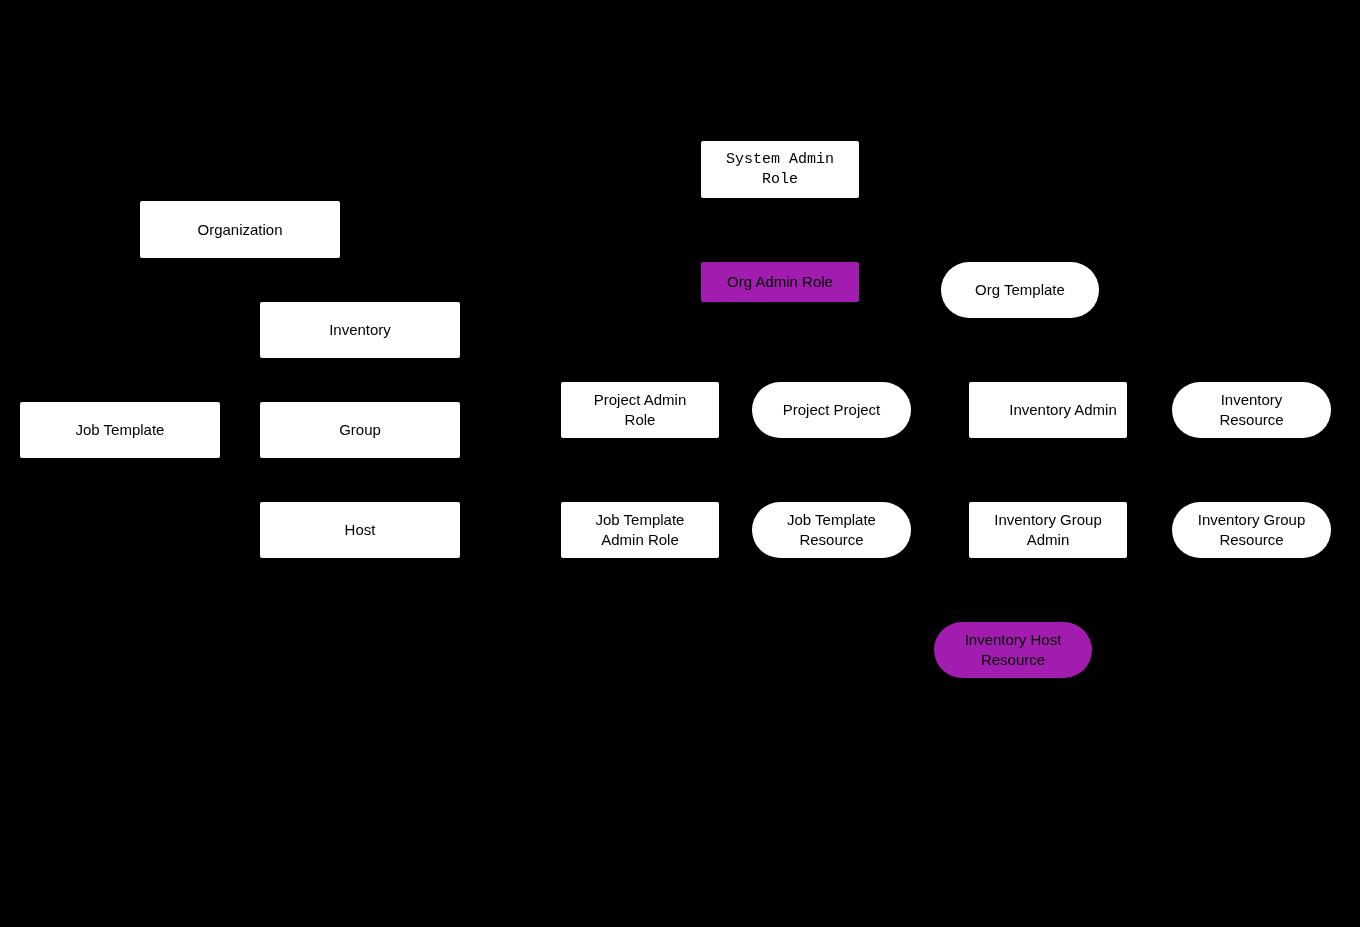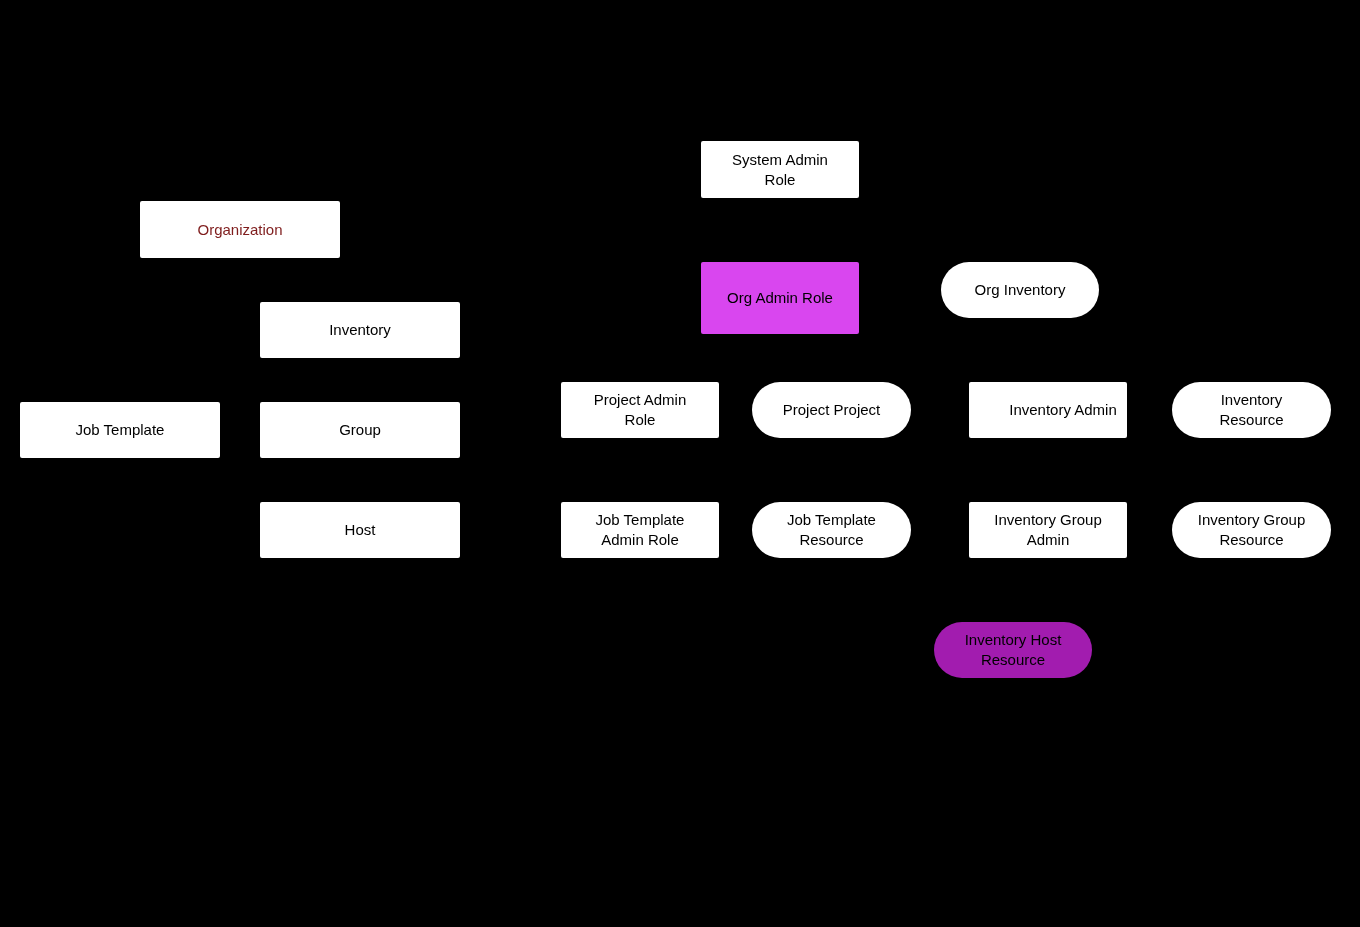--- a/index.html
+++ b/index.html
@@ -33,29 +33,29 @@
     border-radius: 2px;
   }
   .node.pill {
     border-radius: 999px;
   }
 </style>
 </head>
 <body>
 
 <div id="canvas" style="background: rgb(0, 0, 0);">
-    <div class="node rect" style="left: 140px; top: 201px; width: 200px; height: 57px; background: rgb(255, 255, 255); color: #7f1d1d;">Organization</div>
+    <div class="node rect" style="left: 140px; top: 201px; width: 200px; height: 57px; background: rgb(255, 255, 255); color: #000000;">Organization</div>
     <div class="node rect" style="left: 260px; top: 302px; width: 200px; height: 56px; background: rgb(255, 255, 255); color: rgb(0, 0, 0);">Inventory</div>
     <div class="node rect" style="left: 20px; top: 402px; width: 200px; height: 56px; background: rgb(255, 255, 255); color: rgb(0, 0, 0);">Job Template</div>
     <div class="node rect" style="left: 260px; top: 502px; width: 200px; height: 56px; background: rgb(255, 255, 255); color: rgb(0, 0, 0);">Host</div>
     <div class="node rect" style="left: 260px; top: 402px; width: 200px; height: 56px; background: rgb(255, 255, 255); color: rgb(0, 0, 0);">Group</div>
-    <div class="node rect" style="left: 701px; top: 141px; width: 158px; height: 57px; background: rgb(255, 255, 255); color: rgb(0, 0, 0);">System Admin
+    <div class="node rect" style="left: 701px; top: 141px; width: 158px; height: 57px; background: rgb(255, 255, 255); color: rgb(0, 0, 0); font-family: Liberation Mono, monospace;">System Admin
 Role</div>
-    <div class="node rect" style="left: 701px; top: 262px; width: 158px; height: 72px; background: #d946ef; color: rgb(0, 0, 0);">Org Admin Role</div>
-    <div class="node pill" style="left: 941px; top: 262px; width: 158px; height: 56px; background: rgb(255, 255, 255); color: rgb(0, 0, 0);">Org Inventory</div>
+    <div class="node rect" style="left: 701px; top: 262px; width: 158px; height: 40px; background: #a21caf; color: rgb(0, 0, 0);">Org Admin Role</div>
+    <div class="node pill" style="left: 941px; top: 262px; width: 158px; height: 56px; background: rgb(255, 255, 255); color: rgb(0, 0, 0);">Org Template</div>
     <div class="node rect" style="left: 561px; top: 382px; width: 158px; height: 56px; background: rgb(255, 255, 255); color: rgb(0, 0, 0);">Project Admin
 Role</div>
     <div class="node pill" style="left: 752px; top: 382px; width: 159px; height: 56px; background: rgb(255, 255, 255); color: rgb(0, 0, 0);">Project Project</div>
     <div class="node rect" style="left: 969px; top: 382px; width: 158px; height: 56px; background: rgb(255, 255, 255); color: rgb(0, 0, 0); padding-left: 36px;">Inventory Admin</div>
     <div class="node pill" style="left: 1172px; top: 382px; width: 159px; height: 56px; background: rgb(255, 255, 255); color: rgb(0, 0, 0);">Inventory
 Resource</div>
     <div class="node rect" style="left: 561px; top: 502px; width: 158px; height: 56px; background: rgb(255, 255, 255); color: rgb(0, 0, 0);">Job Template
 Admin Role</div>
     <div class="node pill" style="left: 752px; top: 502px; width: 159px; height: 56px; background: rgb(255, 255, 255); color: rgb(0, 0, 0);">Job Template
 Resource</div>

